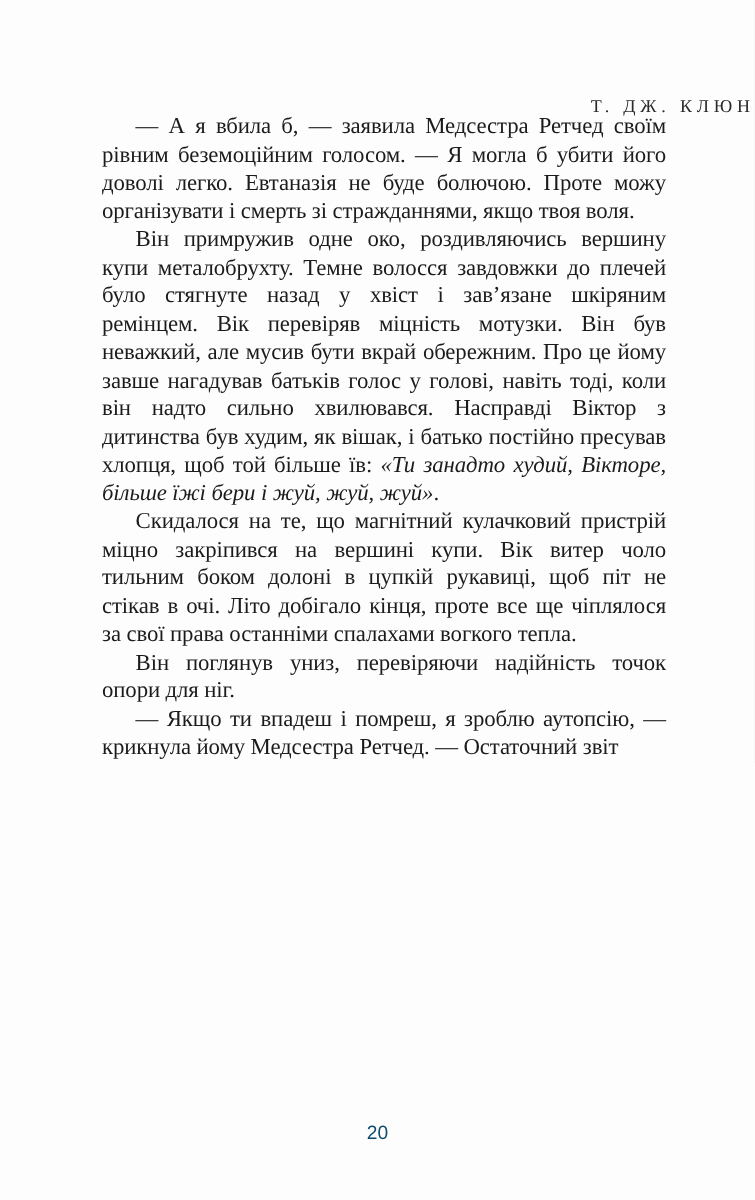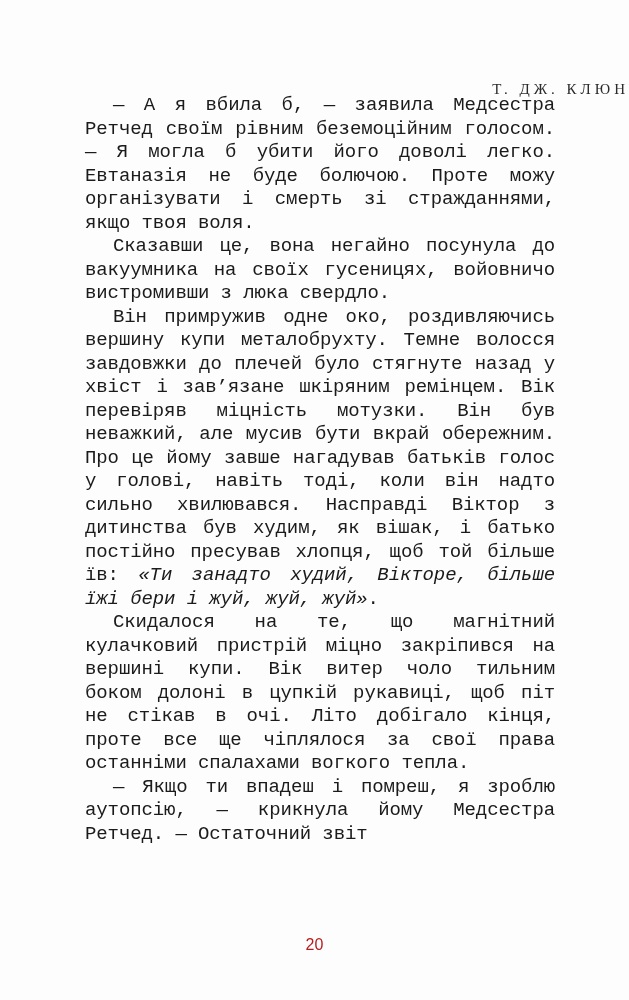--- a/index.html
+++ b/index.html
@@ -34,44 +34,43 @@
     left: 85px;
     width: 470px;
     font-size: 19px;
     line-height: 23.5px;
     text-align: justify;
     letter-spacing: -0.1px;
   }
   .para {
     margin: 0;
     text-indent: 28px;
-    font-family: Liberation Mono, monospace;
   }
   .seg.italic {
     font-style: italic;
   }
   .folio {
     position: absolute;
     top: 936px;
     left: 0;
     right: 0;
     text-align: center;
     font-size: 16px;
-    color: #b91c1c;
+    color: #0c4a6e;
     font-family: "Liberation Sans", "DejaVu Sans", sans-serif;
   }
 </style>
 </head>
 <body>
 
 <div class="page">
   <div class="running-head">Т. ДЖ. КЛЮН</div>
 
   <div class="body-text">
       <p class="para"><span class="seg">— А я вбила б, — заявила Медсестра Ретчед своїм рівним беземоційним голосом. — Я могла б убити його доволі легко. Евтаназія не буде болючою. Проте можу організувати і смерть зі стражданнями, якщо твоя воля.</span></p>
-      <p class="para"><span class="seg">Сказавши це, вона негайно посунула до вакуумника на своїх гусеницях, войовничо вистромивши з люка свердло.</span></p>
       <p class="para"><span class="seg">Він примружив одне око, роздивляючись вершину купи металобрухту. Темне волосся завдовжки до плечей було стягнуте назад у хвіст і зав’язане шкіряним ремінцем. Вік перевіряв міцність мотузки. Він був неважкий, але мусив бути вкрай обережним. Про це йому завше нагадував батьків голос у голові, навіть тоді, коли він надто сильно хвилювався. Насправді Віктор з дитинства був худим, як вішак, і батько постійно пресував хлопця, щоб той більше їв: </span><span class="seg italic">«Ти занадто худий, Вікторе, більше їжі бери і жуй, жуй, жуй»</span><span class="seg">.</span></p>
       <p class="para"><span class="seg">Скидалося на те, що магнітний кулачковий пристрій міцно закріпився на вершині купи. Вік витер чоло тильним боком долоні в цупкій рукавиці, щоб піт не стікав в очі. Літо добігало кінця, проте все ще чіплялося за свої права останніми спалахами вогкого тепла.</span></p>
+      <p class="para"><span class="seg">Він поглянув униз, перевіряючи надійність точок опори для ніг.</span></p>
       <p class="para"><span class="seg">— Якщо ти впадеш і помреш, я зроблю аутопсію, — крикнула йому Медсестра Ретчед. — Остаточний звіт</span></p>
     </div>
 
   <div class="folio">20</div>
 </div>
 
 </body></html>

